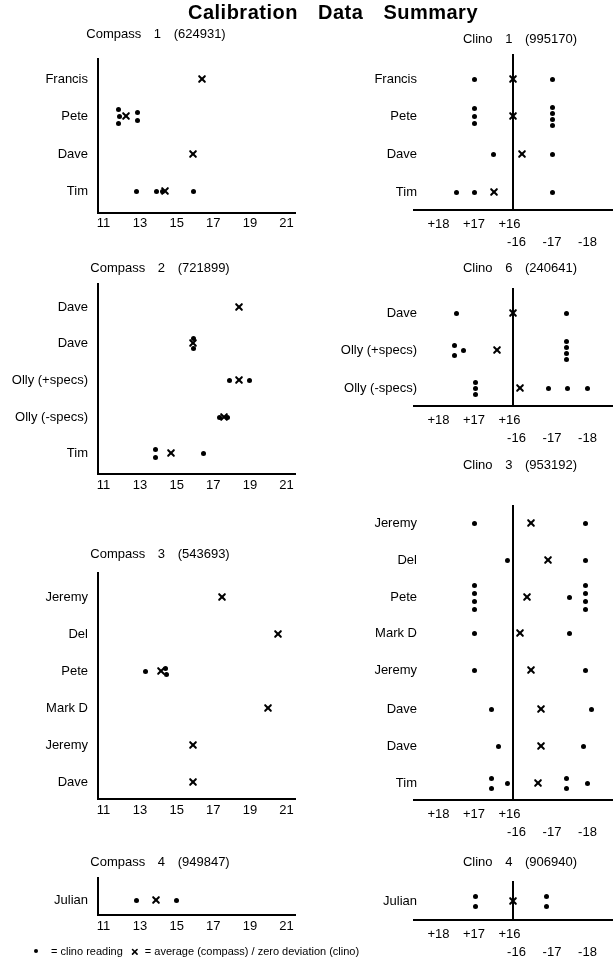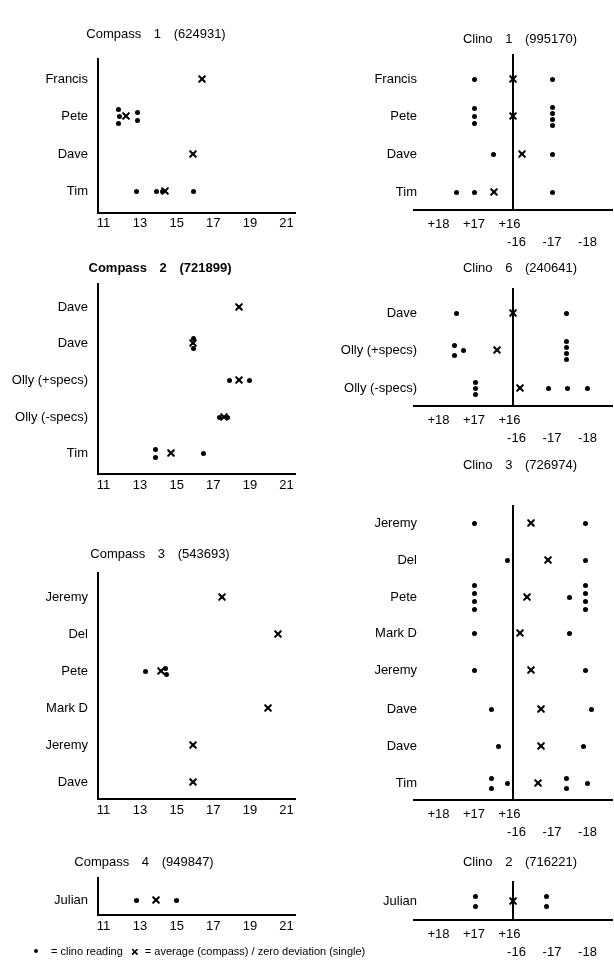--- a/index.html
+++ b/index.html
@@ -35,20 +35,21 @@
     position:absolute;left:30px;top:945px;display:flex;align-items:center;gap:7px;
     font-size:11px;white-space:nowrap;
   }
   .legend .dot{position:static;width:4px;height:4px;margin:0 6px 0 4px;}
   .legend .cross{position:static;width:8px;height:8px;transform:scale(.8);}
 </style>
 </head>
 <body>
 
 <div id="canvas">
+  <div class="page-title">Calibration  Data  Summary</div>
   <div id="charts">
       <div class="chart-title" style="left: 156px; top: 26px;">Compass 1 (624931)</div>
       <div class="axis-line" style="left: 97px; top: 58px; width: 2px; height: 154px;"></div>
       <div class="axis-line" style="left: 97px; top: 212px; width: 199px; height: 2px;"></div>
       <div class="tick-label" style="left: 103.5px; top: 215px;">11</div>
       <div class="tick-label" style="left: 140.1px; top: 215px;">13</div>
       <div class="tick-label" style="left: 176.7px; top: 215px;">15</div>
       <div class="tick-label" style="left: 213.3px; top: 215px;">17</div>
       <div class="tick-label" style="left: 249.9px; top: 215px;">19</div>
       <div class="tick-label" style="left: 286.5px; top: 215px;">21</div>
@@ -93,21 +94,21 @@
       <div class="cross" style="left: 508px; top: 111px;"></div>
       <div class="row-label" style="left: 325px; top: 146px; width: 92px;">Dave</div>
       <div class="dot" style="left: 491.025px; top: 151.5px;"></div>
       <div class="dot" style="left: 549.5px; top: 151.5px;"></div>
       <div class="cross" style="left: 516.825px; top: 149px;"></div>
       <div class="row-label" style="left: 325px; top: 184px; width: 92px;">Tim</div>
       <div class="dot" style="left: 453.75px; top: 189.5px;"></div>
       <div class="dot" style="left: 471.5px; top: 189.5px;"></div>
       <div class="dot" style="left: 549.5px; top: 189.5px;"></div>
       <div class="cross" style="left: 488.525px; top: 187px;"></div>
-      <div class="chart-title" style="left: 160px; top: 260px; font-weight: bold;">Compass 2 (721899)</div>
+      <div class="chart-title" style="left: 160px; top: 260px;">Compass 2 (721899)</div>
       <div class="axis-line" style="left: 97px; top: 283px; width: 2px; height: 190px;"></div>
       <div class="axis-line" style="left: 97px; top: 473px; width: 199px; height: 2px;"></div>
       <div class="tick-label" style="left: 103.5px; top: 477px;">11</div>
       <div class="tick-label" style="left: 140.1px; top: 477px;">13</div>
       <div class="tick-label" style="left: 176.7px; top: 477px;">15</div>
       <div class="tick-label" style="left: 213.3px; top: 477px;">17</div>
       <div class="tick-label" style="left: 249.9px; top: 477px;">19</div>
       <div class="tick-label" style="left: 286.5px; top: 477px;">21</div>
       <div class="row-label" style="left: 0px; top: 299px; width: 88px;">Dave</div>
       <div class="cross" style="left: 233.92px; top: 302px;"></div>
@@ -175,21 +176,21 @@
       <div class="dot" style="left: 143.09px; top: 668.5px;"></div>
       <div class="dot" style="left: 163.22px; top: 665.5px;"></div>
       <div class="dot" style="left: 164.135px; top: 671.5px;"></div>
       <div class="cross" style="left: 156.145px; top: 666px;"></div>
       <div class="row-label" style="left: 0px; top: 700px; width: 88px;">Mark D</div>
       <div class="cross" style="left: 263.2px; top: 703px;"></div>
       <div class="row-label" style="left: 0px; top: 737px; width: 88px;">Jeremy</div>
       <div class="cross" style="left: 188.17px; top: 740px;"></div>
       <div class="row-label" style="left: 0px; top: 774px; width: 88px;">Dave</div>
       <div class="cross" style="left: 188.17px; top: 777px;"></div>
-      <div class="chart-title" style="left: 520px; top: 457px;">Clino 3 (726974)</div>
+      <div class="chart-title" style="left: 520px; top: 457px;">Clino 3 (953192)</div>
       <div class="axis-line" style="left: 512px; top: 505px; width: 2px; height: 294px;"></div>
       <div class="axis-line" style="left: 413px; top: 799px; width: 200px; height: 2px;"></div>
       <div class="tick-label" style="left: 438.5px; top: 806px;">+18</div>
       <div class="tick-label" style="left: 474px; top: 806px;">+17</div>
       <div class="tick-label" style="left: 509.5px; top: 806px;">+16</div>
       <div class="tick-label" style="left: 516.5px; top: 824px;">-16</div>
       <div class="tick-label" style="left: 552px; top: 824px;">-17</div>
       <div class="tick-label" style="left: 587.5px; top: 824px;">-18</div>
       <div class="row-label" style="left: 325px; top: 515px; width: 92px;">Jeremy</div>
       <div class="dot" style="left: 471.5px; top: 520.5px;"></div>
@@ -227,48 +228,48 @@
       <div class="dot" style="left: 581.45px; top: 743.5px;"></div>
       <div class="cross" style="left: 536.35px; top: 741px;"></div>
       <div class="row-label" style="left: 325px; top: 775px; width: 92px;">Tim</div>
       <div class="dot" style="left: 489.25px; top: 775.5px;"></div>
       <div class="dot" style="left: 489.25px; top: 785.5px;"></div>
       <div class="dot" style="left: 505.225px; top: 780.5px;"></div>
       <div class="dot" style="left: 563.7px; top: 775.5px;"></div>
       <div class="dot" style="left: 563.7px; top: 785.5px;"></div>
       <div class="dot" style="left: 585px; top: 780.5px;"></div>
       <div class="cross" style="left: 532.8px; top: 778px;"></div>
-      <div class="chart-title" style="left: 144px; top: 854px;">Compass 4 (949847)</div>
+      <div class="chart-title" style="left: 160px; top: 854px;">Compass 4 (949847)</div>
       <div class="axis-line" style="left: 97px; top: 877px; width: 2px; height: 37px;"></div>
       <div class="axis-line" style="left: 97px; top: 914px; width: 199px; height: 2px;"></div>
       <div class="tick-label" style="left: 103.5px; top: 918px;">11</div>
       <div class="tick-label" style="left: 140.1px; top: 918px;">13</div>
       <div class="tick-label" style="left: 176.7px; top: 918px;">15</div>
       <div class="tick-label" style="left: 213.3px; top: 918px;">17</div>
       <div class="tick-label" style="left: 249.9px; top: 918px;">19</div>
       <div class="tick-label" style="left: 286.5px; top: 918px;">21</div>
       <div class="row-label" style="left: 0px; top: 892px; width: 88px;">Julian</div>
       <div class="dot" style="left: 133.94px; top: 897.5px;"></div>
       <div class="dot" style="left: 174.2px; top: 897.5px;"></div>
       <div class="cross" style="left: 150.655px; top: 895px;"></div>
-      <div class="chart-title" style="left: 520px; top: 854px;">Clino 2 (716221)</div>
+      <div class="chart-title" style="left: 520px; top: 854px;">Clino 4 (906940)</div>
       <div class="axis-line" style="left: 512px; top: 881px; width: 2px; height: 38px;"></div>
       <div class="axis-line" style="left: 413px; top: 919px; width: 200px; height: 2px;"></div>
       <div class="tick-label" style="left: 438.5px; top: 926px;">+18</div>
       <div class="tick-label" style="left: 474px; top: 926px;">+17</div>
       <div class="tick-label" style="left: 509.5px; top: 926px;">+16</div>
       <div class="tick-label" style="left: 516.5px; top: 944px;">-16</div>
       <div class="tick-label" style="left: 552px; top: 944px;">-17</div>
       <div class="tick-label" style="left: 587.5px; top: 944px;">-18</div>
       <div class="row-label" style="left: 325px; top: 893px; width: 92px;">Julian</div>
       <div class="dot" style="left: 473.275px; top: 893.5px;"></div>
       <div class="dot" style="left: 473.275px; top: 903.5px;"></div>
       <div class="dot" style="left: 544.175px; top: 893.5px;"></div>
       <div class="dot" style="left: 544.175px; top: 903.5px;"></div>
       <div class="cross" style="left: 508px; top: 896px;"></div>
     </div>
   <div class="legend">
     <span class="dot"></span>
     <span>= clino reading</span>
     <span class="cross"></span>
-    <span>= average (compass) / zero deviation (single)</span>
+    <span>= average (compass) / zero deviation (clino)</span>
   </div>
 </div>
 
 </body></html>

